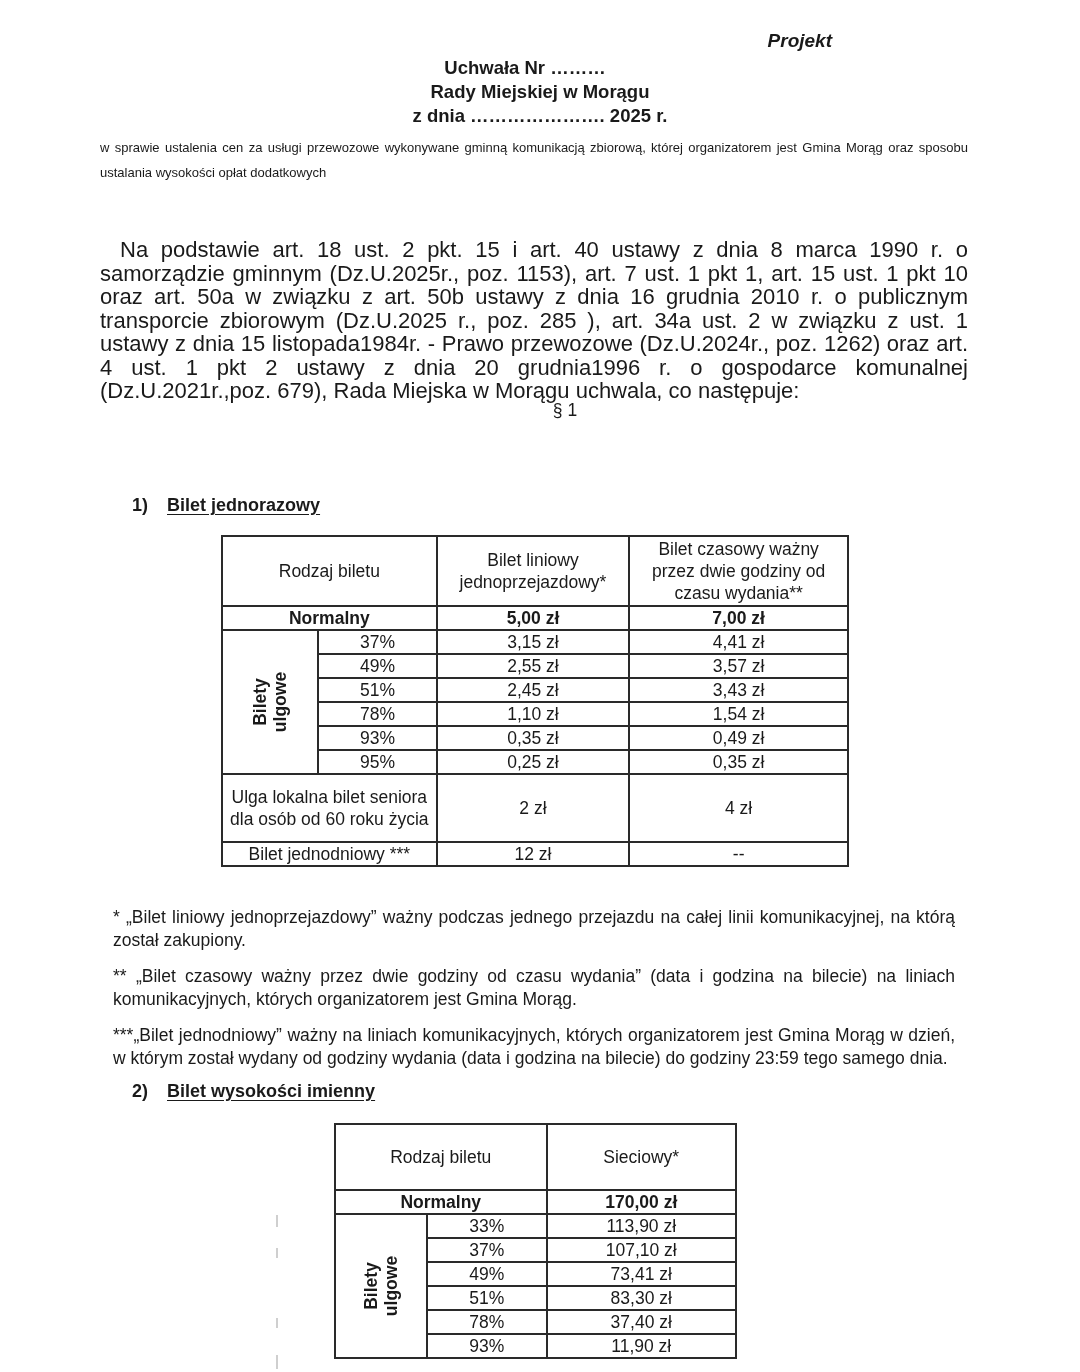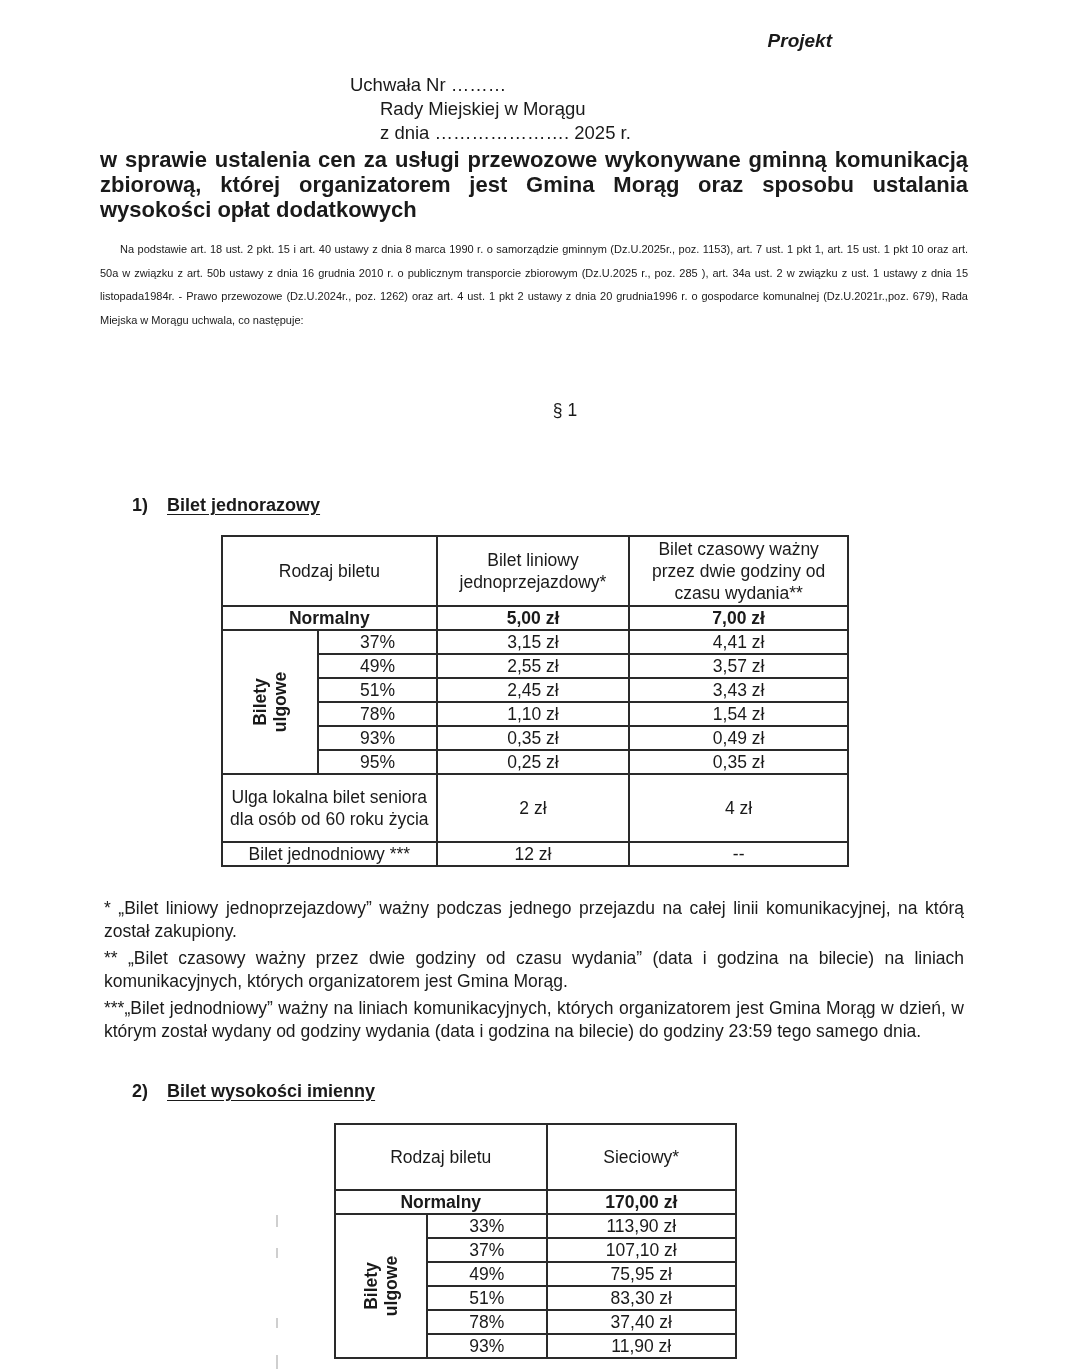--- a/index.html
+++ b/index.html
@@ -7,34 +7,34 @@
     width: 1080px; height: 1372px; overflow: hidden; position: relative;
     font-family: "Liberation Sans", "DejaVu Sans", sans-serif;
     color: #1a1a1a;
   }
   .page { position: absolute; left: 0; top: 0; width: 944px; height: 1372px; }
   .projekt {
     position: absolute; right: 112px; top: 30px;
     font-weight: bold; font-style: italic; font-size: 19px;
   }
   .heading {
-    position: absolute; left: 380px; top: 73px; width: 320px;
-    font-weight: normal; font-size: 18.5px; line-height: 24px;
+    position: absolute; left: 380px; top: 56px; width: 320px;
+    text-align: center; font-weight: bold; font-size: 18.5px; line-height: 24px;
   }
   .heading div { white-space: nowrap; }
   .heading .h1 { margin-left: -30px; }
   .heading .h2 { margin-left: 0; }
   .heading .h3 { margin-left: 0; }
   .subject {
-    position: absolute; left: 100px; top: 147px; width: 868px;
-    font-weight: bold; font-size: 22px; line-height: 25px; text-align: justify;
+    position: absolute; left: 100px; top: 135px; width: 868px;
+    font-weight: normal; font-size: 13px; line-height: 25px; text-align: justify;
   }
   .para {
     position: absolute; left: 100px; width: 868px;
-    font-size: 11px; line-height: 23.5px; text-align: justify;
+    font-size: 22px; line-height: 23.5px; text-align: justify;
   }
   .preamble { top: 238px; text-indent: 20px; }
   .section-mark {
     position: absolute; left: 0; width: 1080px; top: 400px;
     text-align: center; font-size: 17.5px; margin-left: 25px;
   }
   .intro { top: 423px; }
   .sub-heading {
     position: absolute; font-weight: bold; font-size: 18px;
   }
@@ -65,21 +65,21 @@
     font-weight: bold; font-size: 17.5px; line-height: 20px; text-align: center;
     white-space: nowrap;
   }
   tr.senior td { height: 66px; }
   td.senior-label { text-align: left; line-height: 22px; margin-left: 24px; }
 
   .footnotes {
     position: absolute; left: 100px; top: 893px; width: 868px;
     font-size: 17.5px; line-height: 23px; text-align: justify;
   }
-  .footnotes p { margin: 4px; }
+  .footnotes p { margin: 13px; }
 
   table.t2 { left: 334px; top: 1123px; width: 403px; }
   table.t2 col.c1 { width: 92px; }
   table.t2 col.c2 { width: 120px; }
   table.t2 col.c3 { width: 190px; }
   table.t2 tr.hdr td { height: 64px; }
 
   .margin-mark { position: absolute; width: 2px; background: #cfcfcf; }
 </style>
 </head>
@@ -203,21 +203,21 @@
       </td>
       <td class="left">33%</td>
       <td>113,90 zł</td>
     </tr>
     <tr>
       <td class="left">37%</td>
       <td>107,10 zł</td>
     </tr>
     <tr>
       <td class="left">49%</td>
-      <td>75,95 zł</td>
+      <td>73,41 zł</td>
     </tr>
     <tr>
       <td class="left">51%</td>
       <td>83,30 zł</td>
     </tr>
     <tr>
       <td class="left">78%</td>
       <td>37,40 zł</td>
     </tr>
     <tr>

